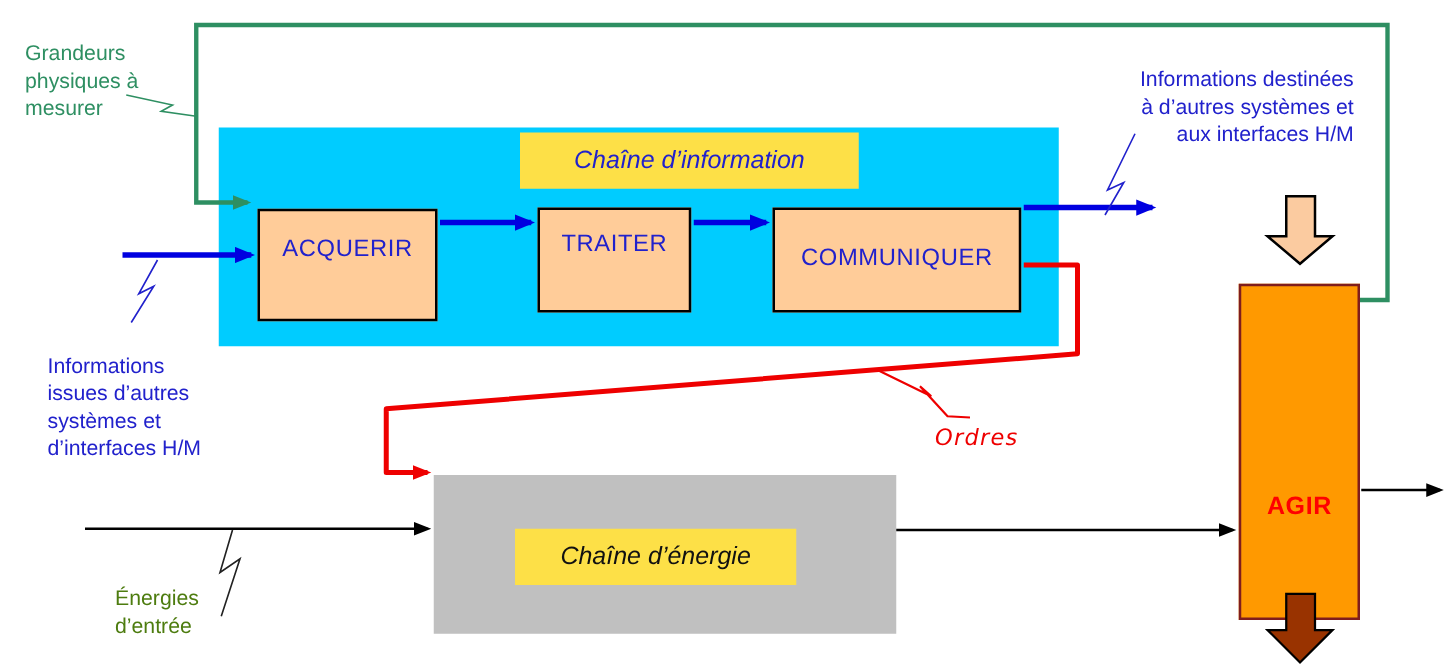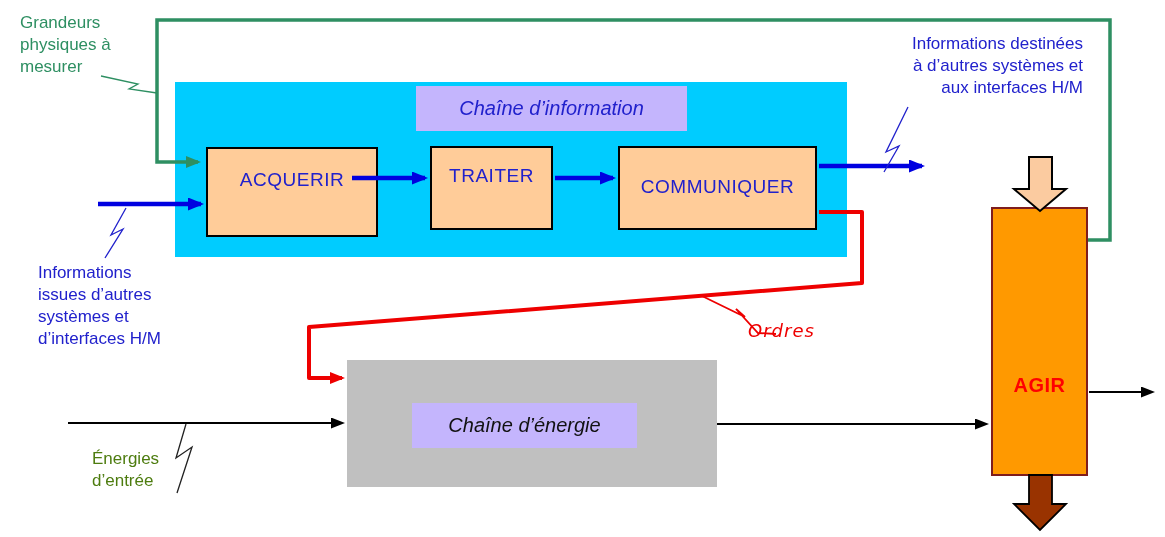--- a/index.html
+++ b/index.html
@@ -1,28 +1,28 @@
 <!DOCTYPE html>
 <html><head>
 <meta charset="utf-8">
 <style>
   html,body{margin:0;padding:0;background:#ffffff;}
   #canvas{
     position:relative;width:1165px;height:537px;background:#ffffff;
     font-family:"Liberation Sans","DejaVu Sans",sans-serif;overflow:hidden;
   }
-  .abs{position:absolute;}
+  .abs{position:absolute;margin-top:20px;}
   .prelabel{white-space:pre-line;line-height:22px;font-size:17px;}
   .lbl-green{color:#2E8F62;}
   .lbl-blue{color:#2121CC;}
   .lbl-black{color:#4d7c0f;}
   .panel-info{background:#00CCFF;}
   .panel-energy{background:#C0C0C0;}
   .titlebox{
-    background:#c4b5fd;display:flex;align-items:center;justify-content:center;
+    background:#fde047;display:flex;align-items:center;justify-content:center;
     font-style:italic;font-size:20px;
   }
   .titlebox.blue{color:#2121CC;}
   .titlebox.black{color:#111111;justify-content:center;}
   .block{
     background:#FFCC99;border:2px solid #000000;box-sizing:border-box;
     display:flex;align-items:center;justify-content:center;
     color:#2121CC;font-size:19px;letter-spacing:0.5px;
   }
   .agir{
@@ -47,21 +47,21 @@
   <div class="abs panel-energy" style="left:347px;top:360px;width:370px;height:127px;"></div>
 
   <div class="abs titlebox blue" style="left:416px;top:86px;width:271px;height:45px;">
     <span>Chaîne d’information</span>
   </div>
 
   <div class="abs titlebox black" style="left:412px;top:403px;width:225px;height:45px;">
     <span>Chaîne d’énergie</span>
   </div>
 
-  <div class="abs block" style="left:206px;top:147px;width:172px;height:90px;padding-bottom:24px;">
+  <div class="abs block" style="left:206px;top:147px;width:144px;height:90px;padding-bottom:24px;">
     <span>ACQUERIR</span>
   </div>
   <div class="abs block" style="left:430px;top:146px;width:123px;height:84px;padding-bottom:25px;">
     <span>TRAITER</span>
   </div>
   <div class="abs block" style="left:618px;top:146px;width:199px;height:84px;padding-bottom:2px;">
     <span>COMMUNIQUER</span>
   </div>
 
   <div class="abs agir" style="left:991px;top:207px;width:97px;height:269px;">

